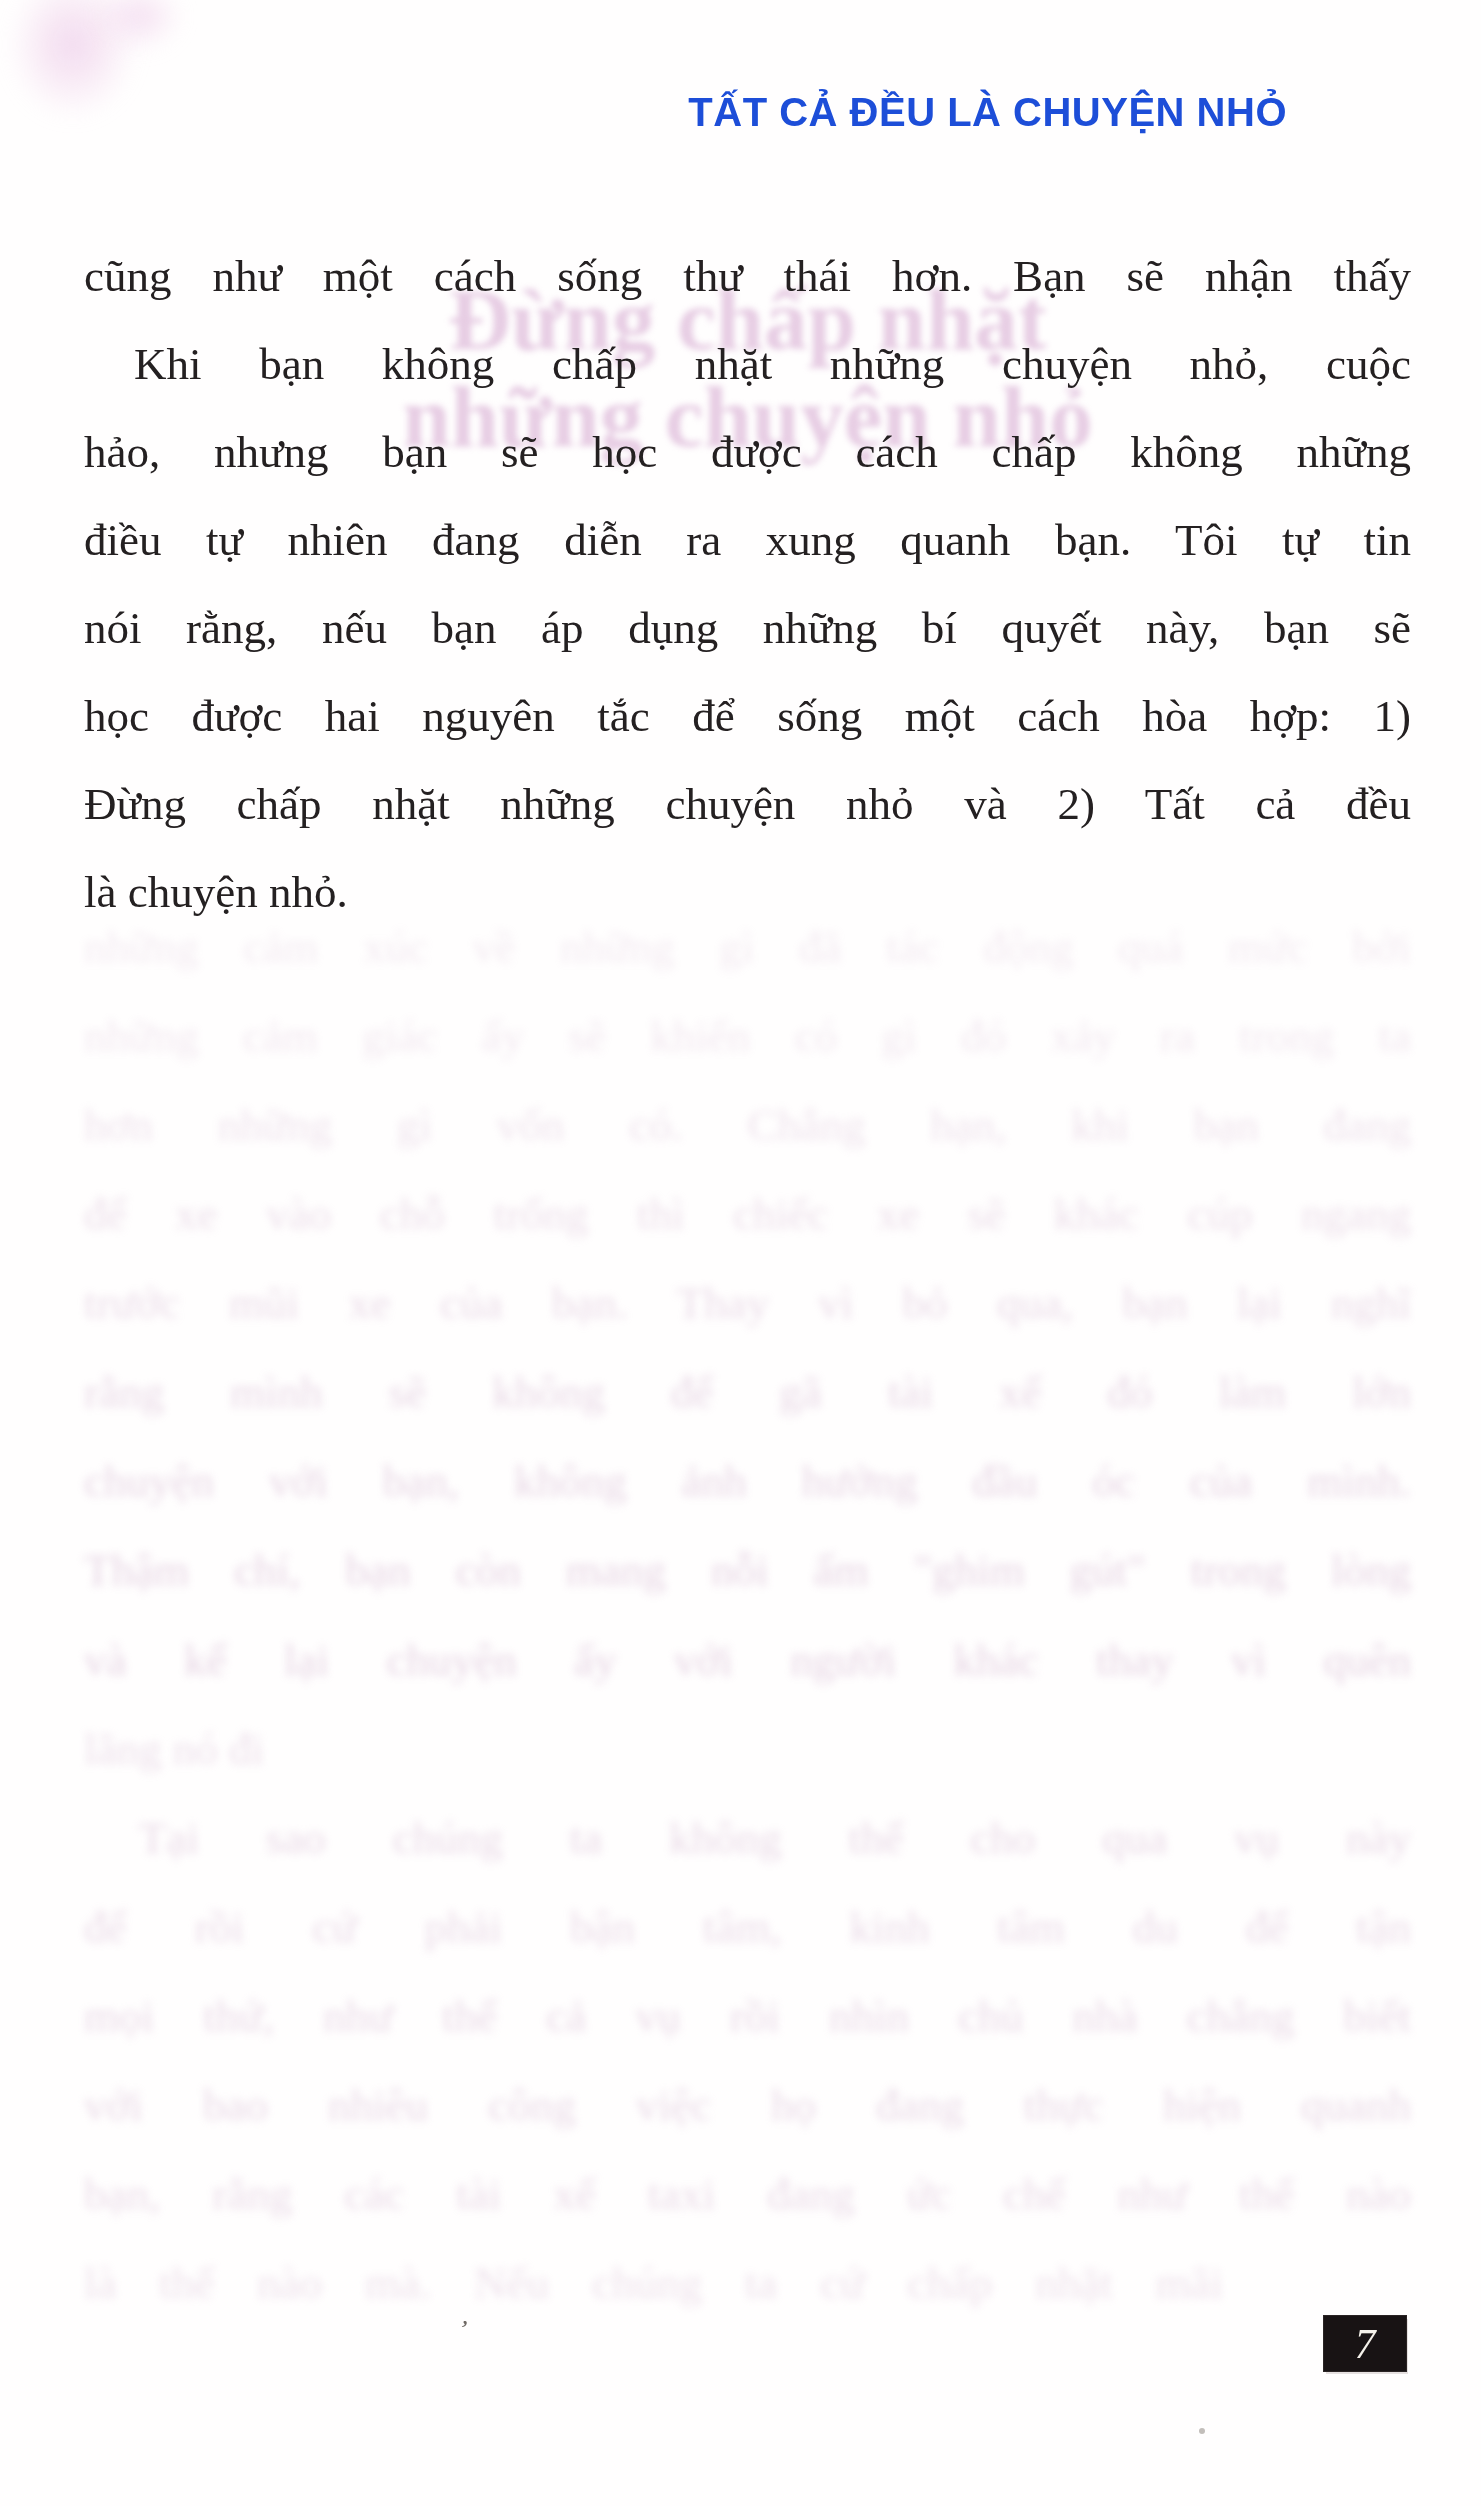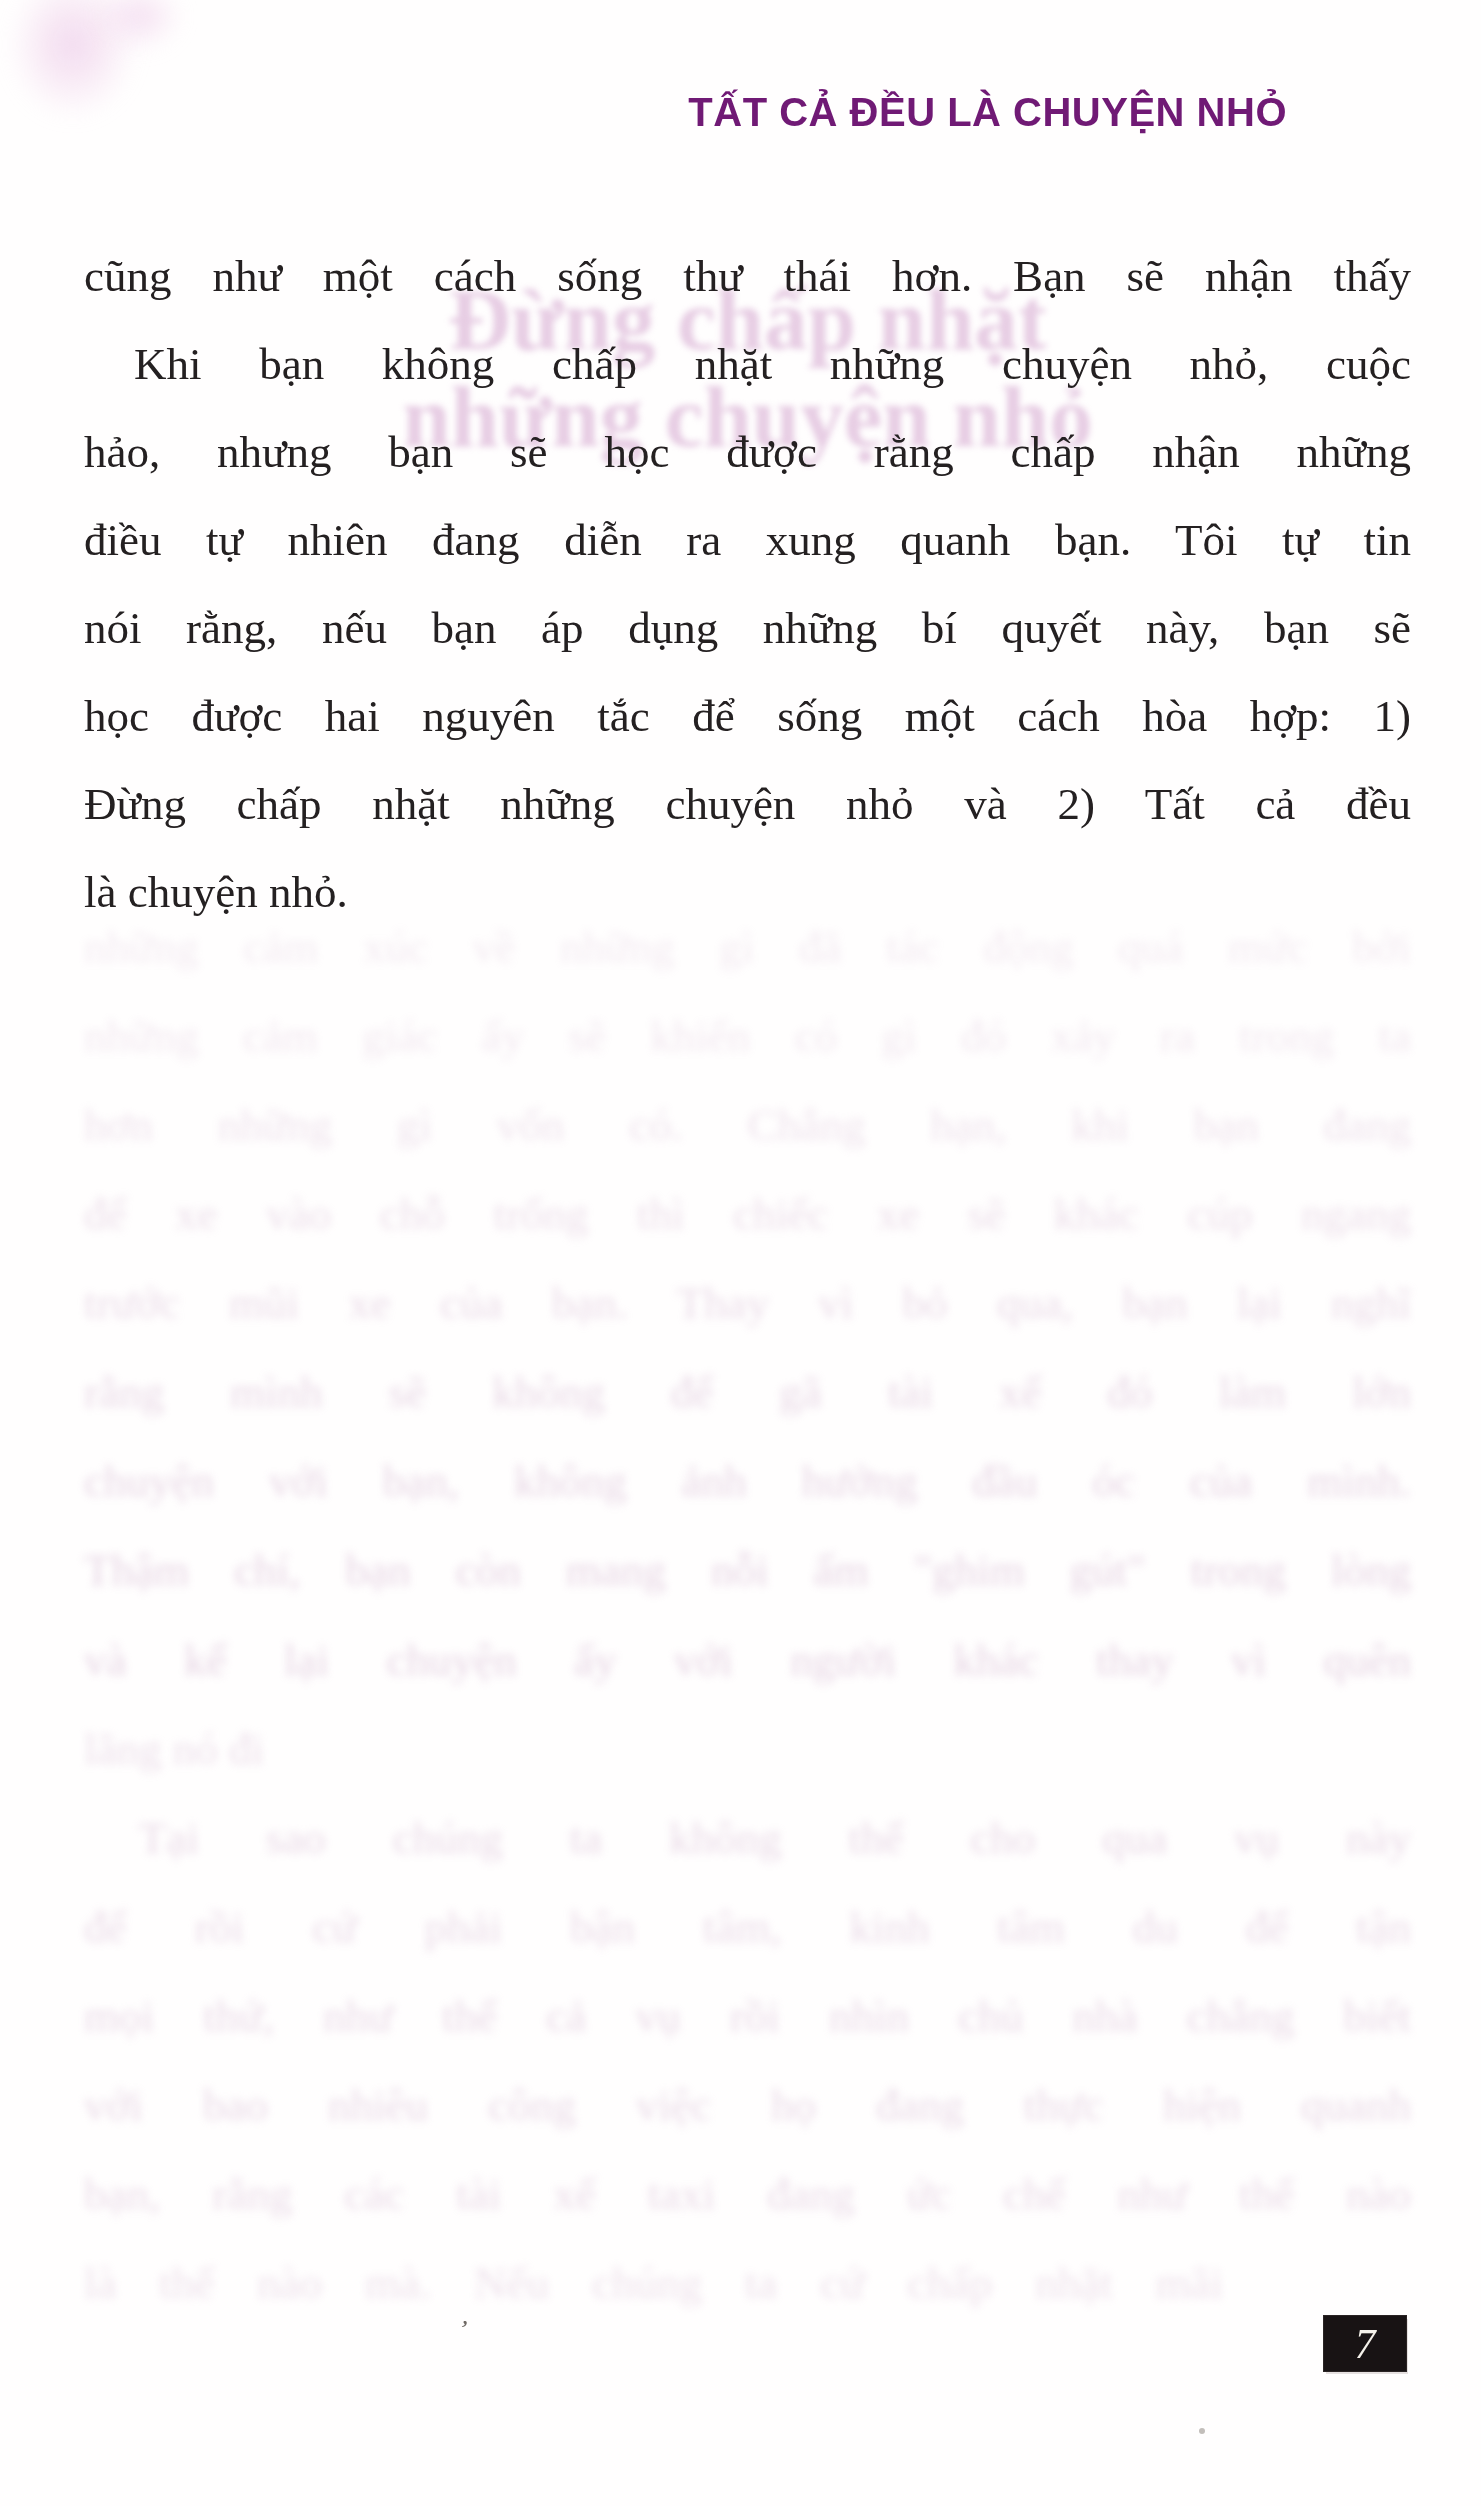--- a/index.html
+++ b/index.html
@@ -32,21 +32,21 @@
     white-space:nowrap;overflow:hidden;
     text-align:justify;text-align-last:justify;
   }
 
   
   .text-layer{position:absolute;inset:0;z-index:2;}
   .running-head{
     position:absolute;top:92px;right:194px;
     font-family:"Liberation Sans","DejaVu Sans",sans-serif;
     font-weight:700;font-size:40px;line-height:40px;letter-spacing:0.5px;
-    color:#701a75;transform:scaleY(1.02);
+    color:#1d4ed8;transform:scaleY(1.02);
   }
   .body-block{
     position:absolute;left:84px;top:232px;width:1327px;
     color:#242021;font-size:45px;
   }
   .bline{
     height:88px;line-height:88px;white-space:nowrap;
     text-align:justify;text-align-last:justify;
   }
   .bline.para-end{text-align:left;text-align-last:left;}
@@ -97,21 +97,21 @@
 
   <div class="text-layer">
 
     <div class="running-head">TẤT CẢ ĐỀU LÀ CHUYỆN NHỎ</div>
 
     <div class="body-block">
 
       <div class="bline">cũng như một cách sống thư thái hơn. Bạn sẽ nhận thấy</div>
 
       <div class="bline indent">Khi bạn không chấp nhặt những chuyện nhỏ, cuộc</div>
-      <div class="bline">hảo, nhưng bạn sẽ học được rằng chấp nhận những</div>
+      <div class="bline">hảo, nhưng bạn sẽ học được cách chấp không những</div>
       <div class="bline">điều tự nhiên đang diễn ra xung quanh bạn. Tôi tự tin</div>
       <div class="bline">nói rằng, nếu bạn áp dụng những bí quyết này, bạn sẽ</div>
       <div class="bline">học được hai nguyên tắc để sống một cách hòa hợp: 1)</div>
       <div class="bline">Đừng chấp nhặt những chuyện nhỏ và 2) Tất cả đều</div>
       <div class="bline para-end">là chuyện nhỏ.</div>
     </div>
 
     <div class="page-number-box">
       <span class="page-number">7</span>
     </div>

